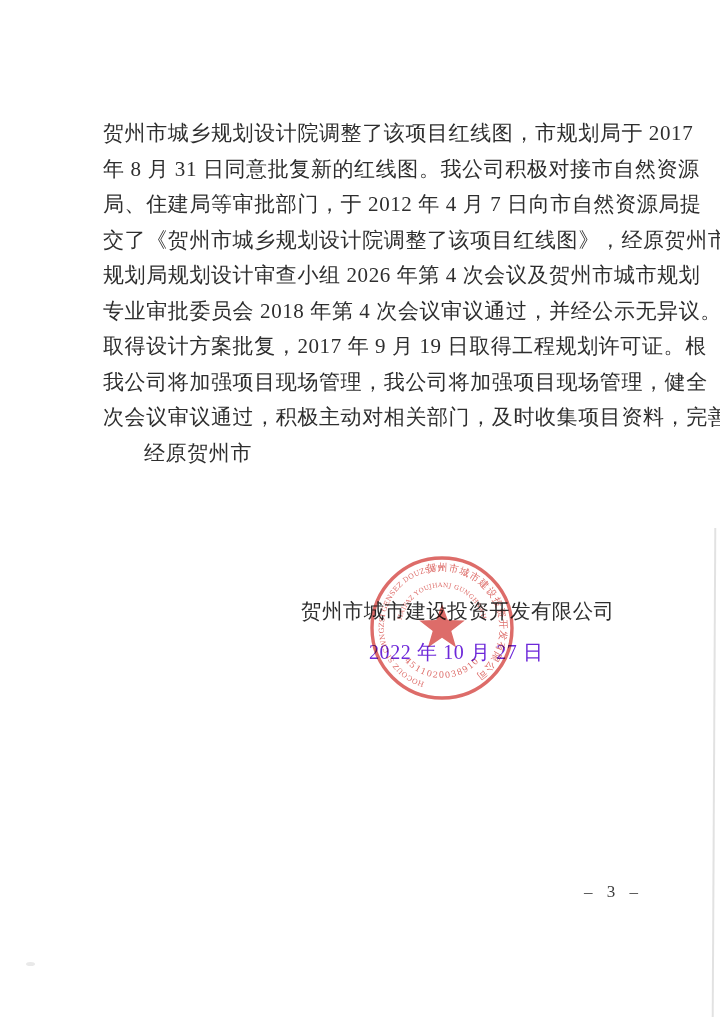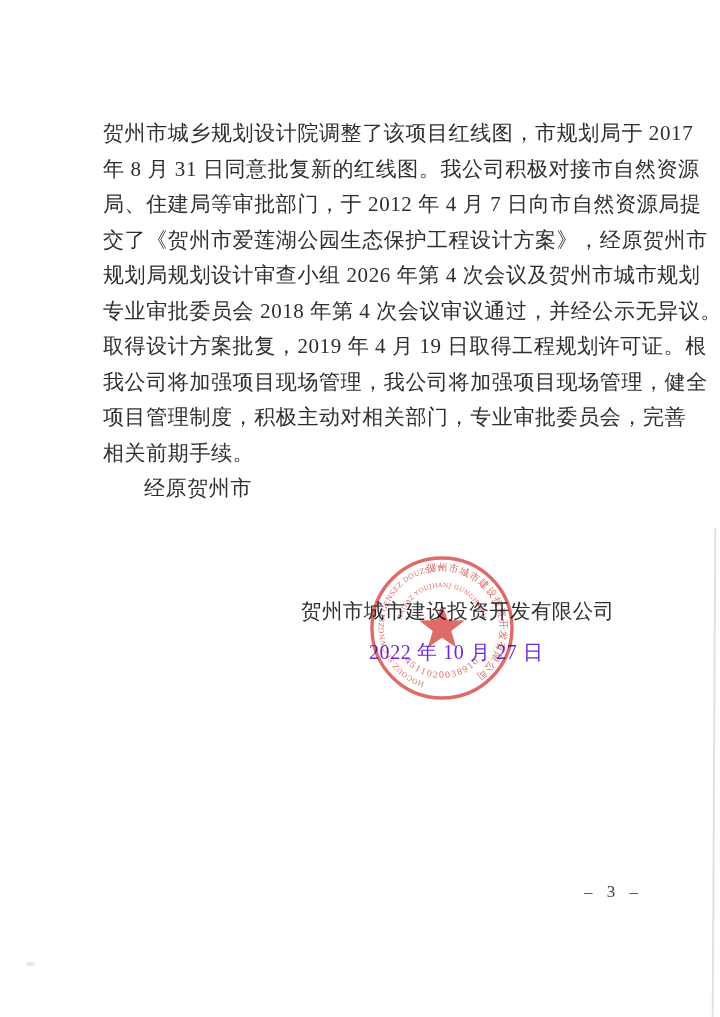--- a/index.html
+++ b/index.html
@@ -88,27 +88,26 @@
 </style>
 </head>
 <body>
 
 <div class="page">
 
   <div class="body-text">
     <div class="line">贺州市城乡规划设计院调整了该项目红线图，市规划局于 2017</div>
     <div class="line">年 8 月 31 日同意批复新的红线图。我公司积极对接市自然资源</div>
     <div class="line">局、住建局等审批部门，于 2012 年 4 月 7 日向市自然资源局提</div>
-    <div class="line">交了《贺州市爱莲湖公园生态保护工程设计方案》，经原贺州市</div>
+    <div class="line">交了《贺州市城乡规划设计院调整了该项目红线图》，经原贺州市</div>
     <div class="line">规划局规划设计审查小组 2026 年第 4 次会议及贺州市城市规划</div>
     <div class="line">专业审批委员会 2018 年第 4 次会议审议通过，并经公示无异议。</div>
-    <div class="line">取得设计方案批复，2019 年 4 月 19 日取得工程规划许可证。根</div>
+    <div class="line">取得设计方案批复，2017 年 9 月 19 日取得工程规划许可证。根</div>
     <div class="line">我公司将加强项目现场管理，我公司将加强项目现场管理，健全</div>
-    <div class="line">项目管理制度，积极主动对相关部门，专业审批委员会，完善</div>
-    <div class="line">相关前期手续。</div>
+    <div class="line">次会议审议通过，积极主动对相关部门，及时收集项目资料，完善</div>
     <div class="line closing">经原贺州市</div>
   </div>
 
   <div class="sig-company">贺州市城市建设投资开发有限公司</div>
   <div class="sig-date">2022 年 10 月 27 日</div>
 
   <svg class="seal" viewBox="0 0 200 200" xmlns="http://www.w3.org/2000/svg" xmlns:xlink="http://www.w3.org/1999/xlink">
     <defs>
       <path id="sealOuterPath" d="M 82.4,154.2 A 57,57 0 1 1 117.6,45.8 A 57,57 0 1 1 82.4,154.2" fill="none"></path>
       <path id="sealInnerPath" d="M 59,100 A 41,41 0 1 1 141,100 A 41,41 0 1 1 59,100" fill="none"></path>

